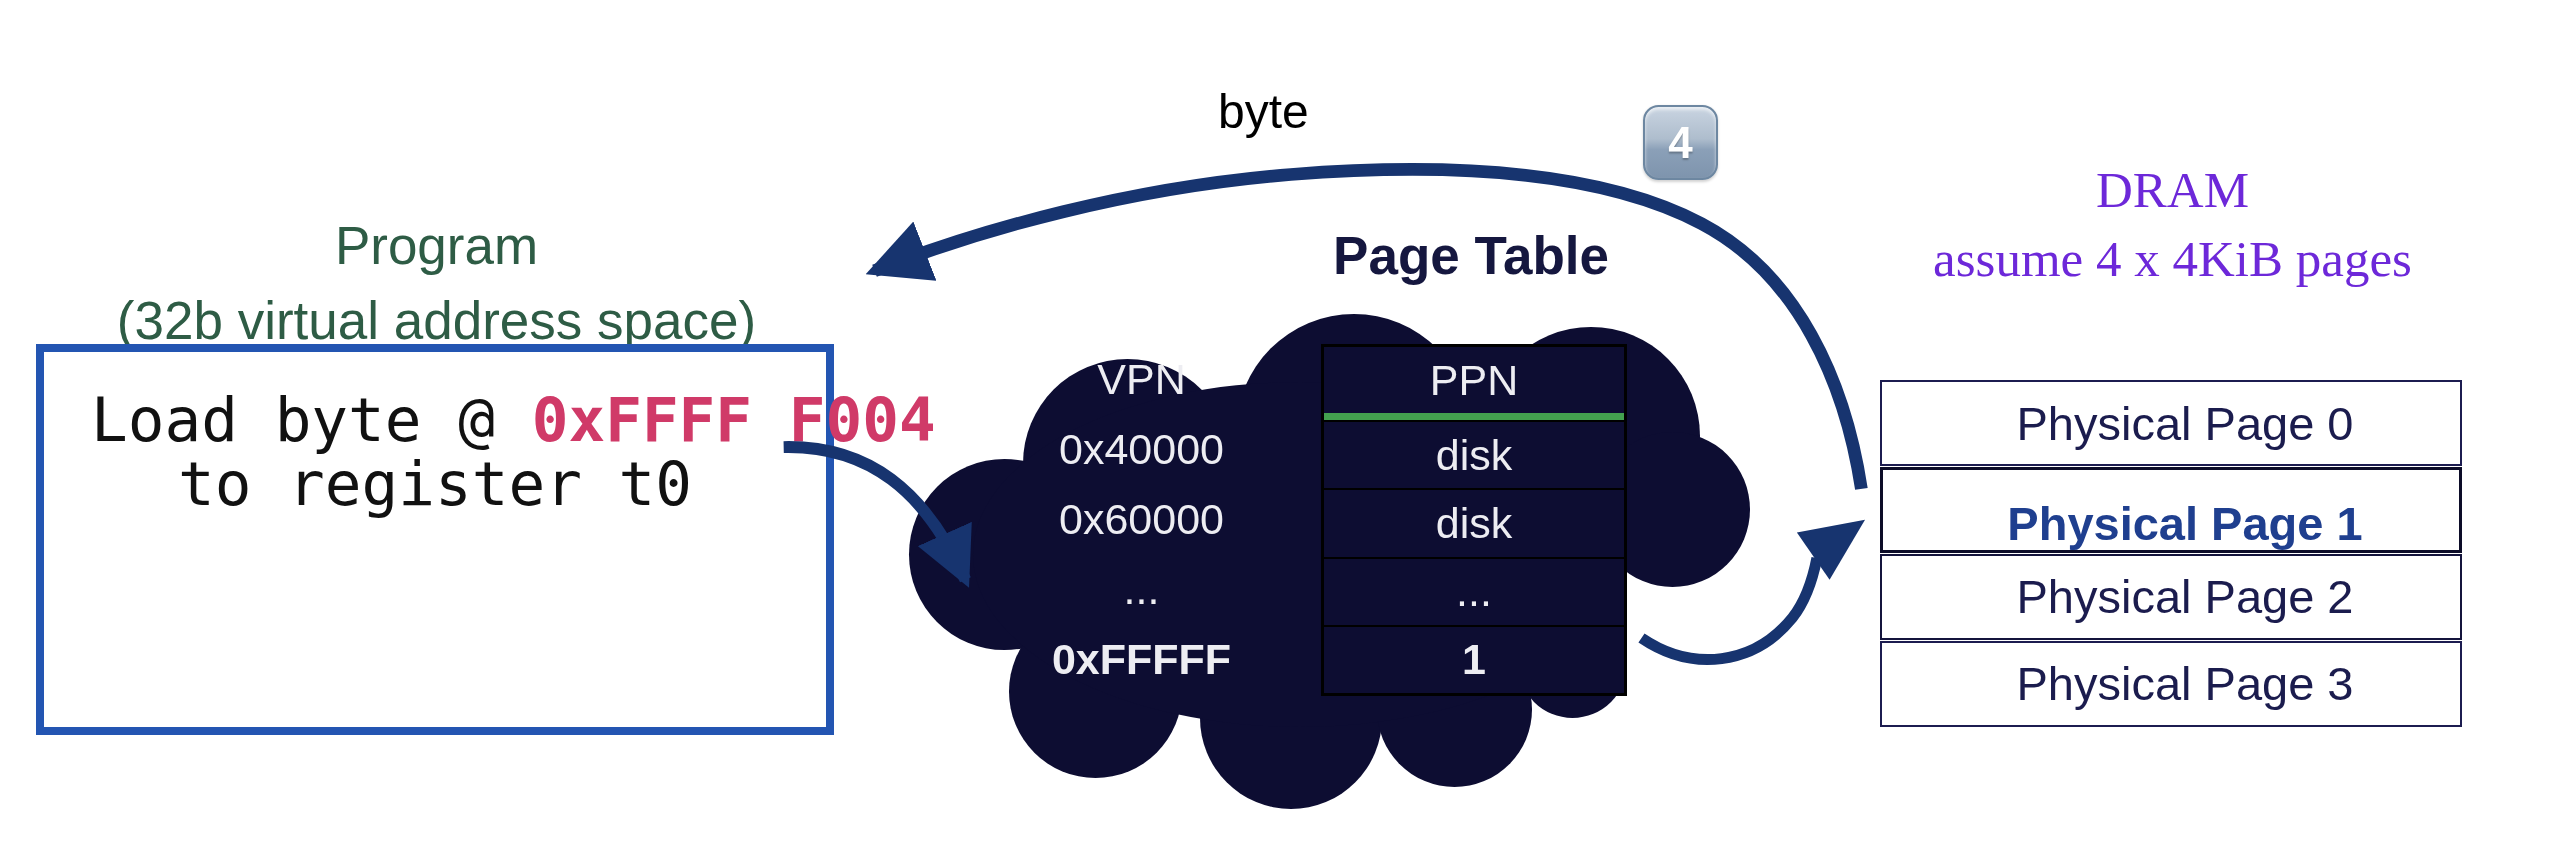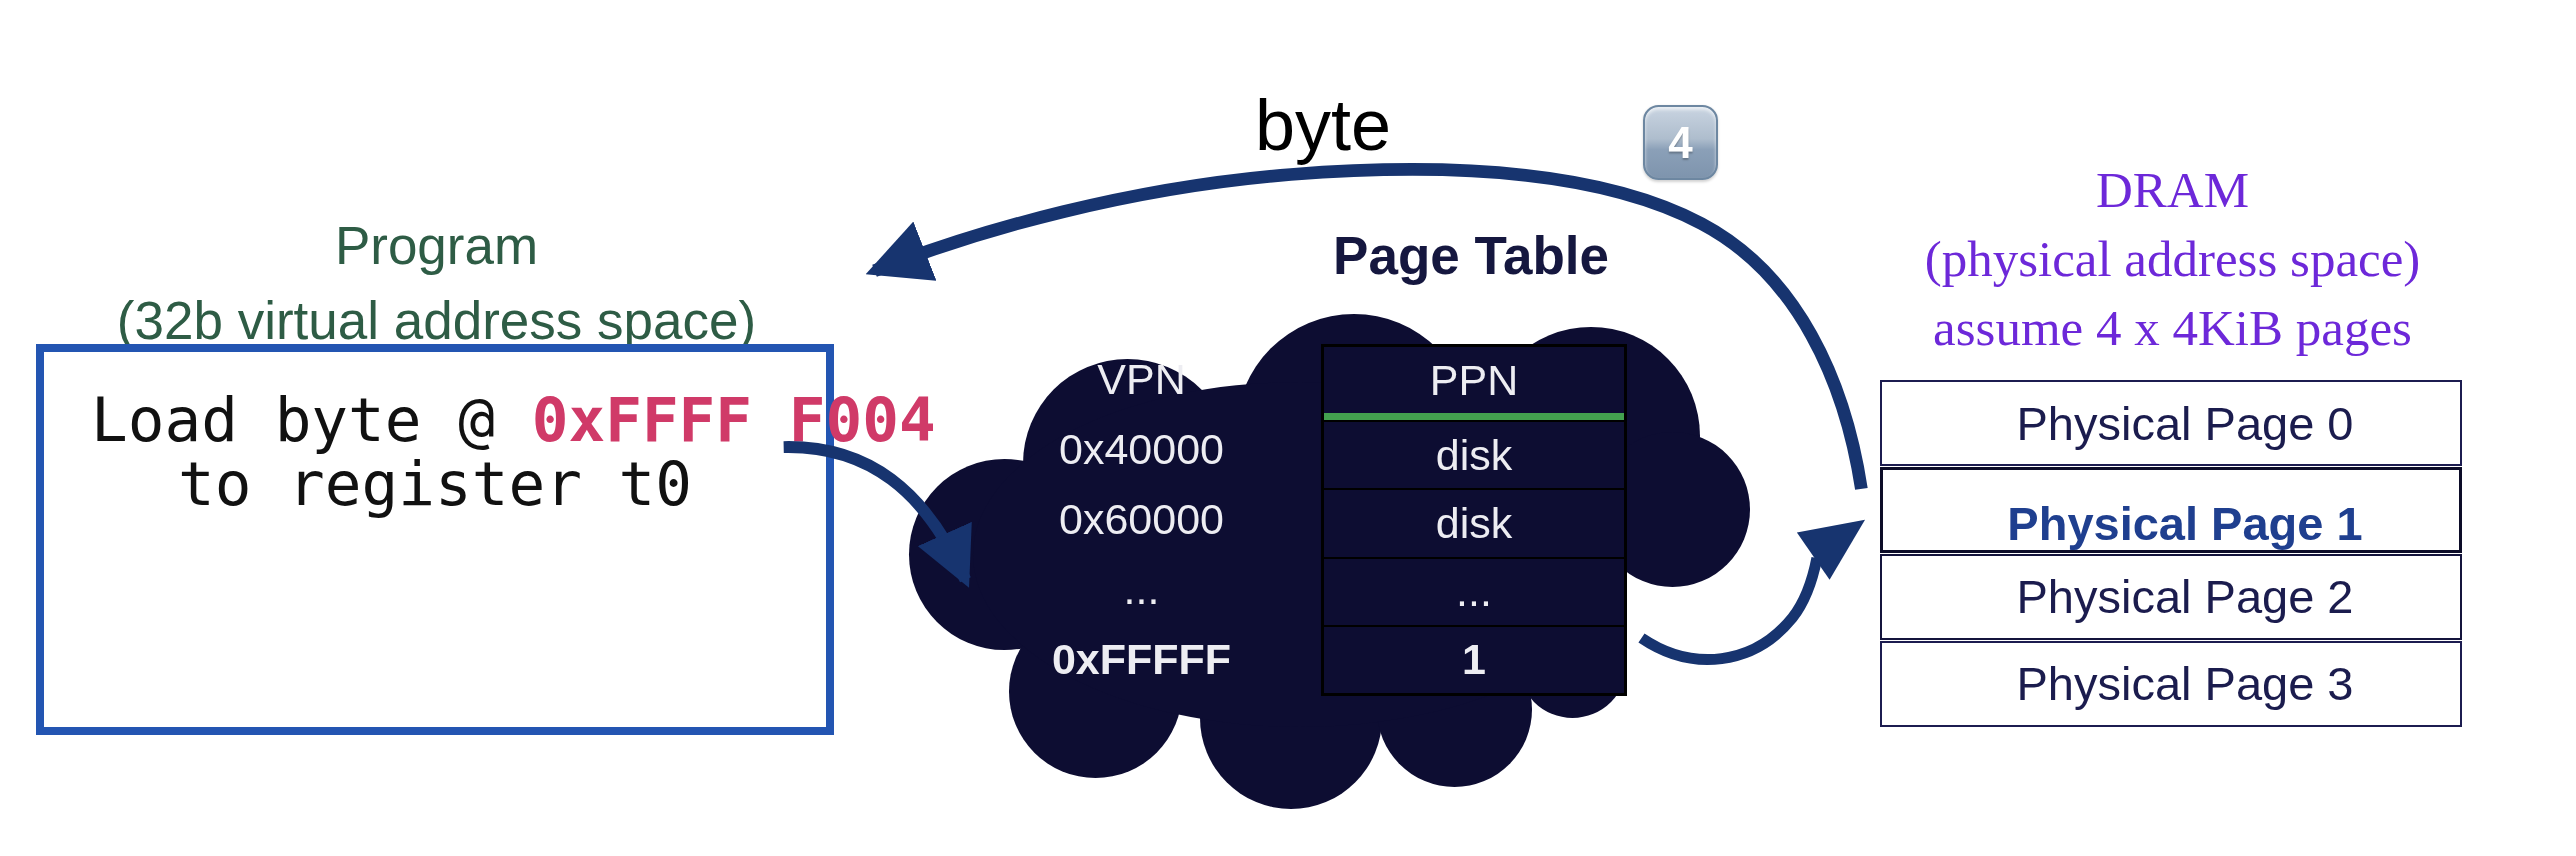--- a/index.html
+++ b/index.html
@@ -12,22 +12,22 @@
     --title-navy:#15173f;
     --highlight-blue:#1f3f8f;
   }
   html,body{margin:0;padding:0;background:#fff;}
   .canvas{
     position:relative;width:2576px;height:856px;background:#ffffff;
     font-family:"Liberation Sans", sans-serif;overflow:hidden;
   }
   .abs{position:absolute;}
   
-  .byte-label{left:1218px;top:84px;width:173px;text-align:right;
-    font-size:72px;color:#000;}
+  .byte-label{left:1218px;top:84px;width:173px;text-align:left;
+    font-size:48px;color:#000;}
   .keycap{left:1643px;top:105px;width:75px;height:75px;border-radius:15.5px;
     background:linear-gradient(180deg,#c9d4e1 0%,#aebdcd 45%,#8ba0b8 60%,#7e94ad 100%);
     border:2.7px solid #6d87a1;box-sizing:border-box;
     box-shadow:inset 0 2.7px 3.6px rgba(255,255,255,.65), 0 1.8px 2.7px rgba(0,0,0,.18);
     display:flex;align-items:center;justify-content:center;}
   .keycap span{color:#fff;font-size:44px;font-weight:bold;
     text-shadow:0 1.8px 1.8px rgba(0,0,0,.25);}
   
   .program-title{left:0px;top:208px;width:873px;text-align:center;
     color:var(--program-green);font-size:53px;line-height:75px;}
@@ -129,21 +129,20 @@
   <div class="abs ppn-table">
     <div class="cell">PPN</div>
     <div class="cell">disk</div>
     <div class="cell">disk</div>
     <div class="cell">...</div>
     <div class="cell bold">1</div>
   </div>
 
   <div class="abs dram-title">
     <div>DRAM</div>
-    <div>(physical address space)</div>
     <div>assume 4 x 4KiB pages</div>
   </div>
 
   <div class="abs dram-table">
     <div class="dram-row thin">
       <span>Physical Page 0</span>
       </div>
     <div class="dram-row hl">
       <span>Physical Page 1</span>
       </div>

